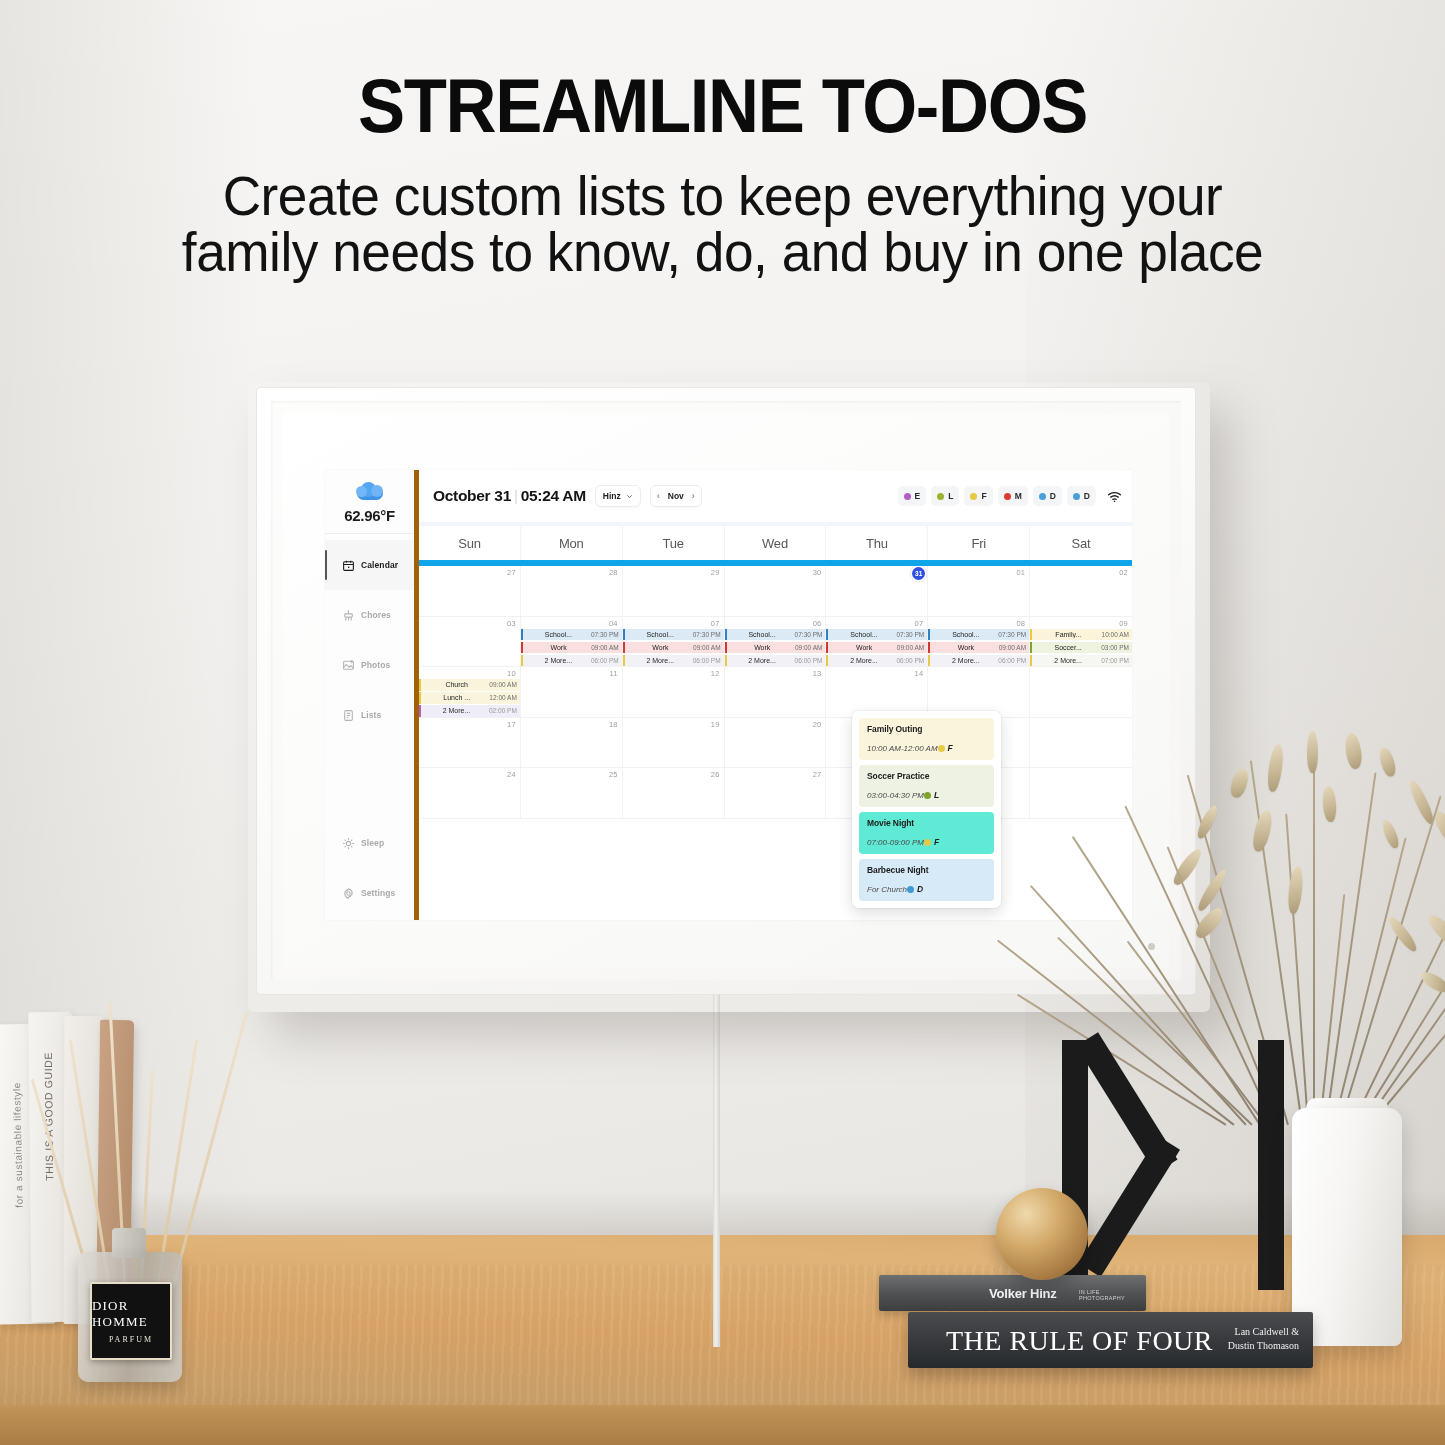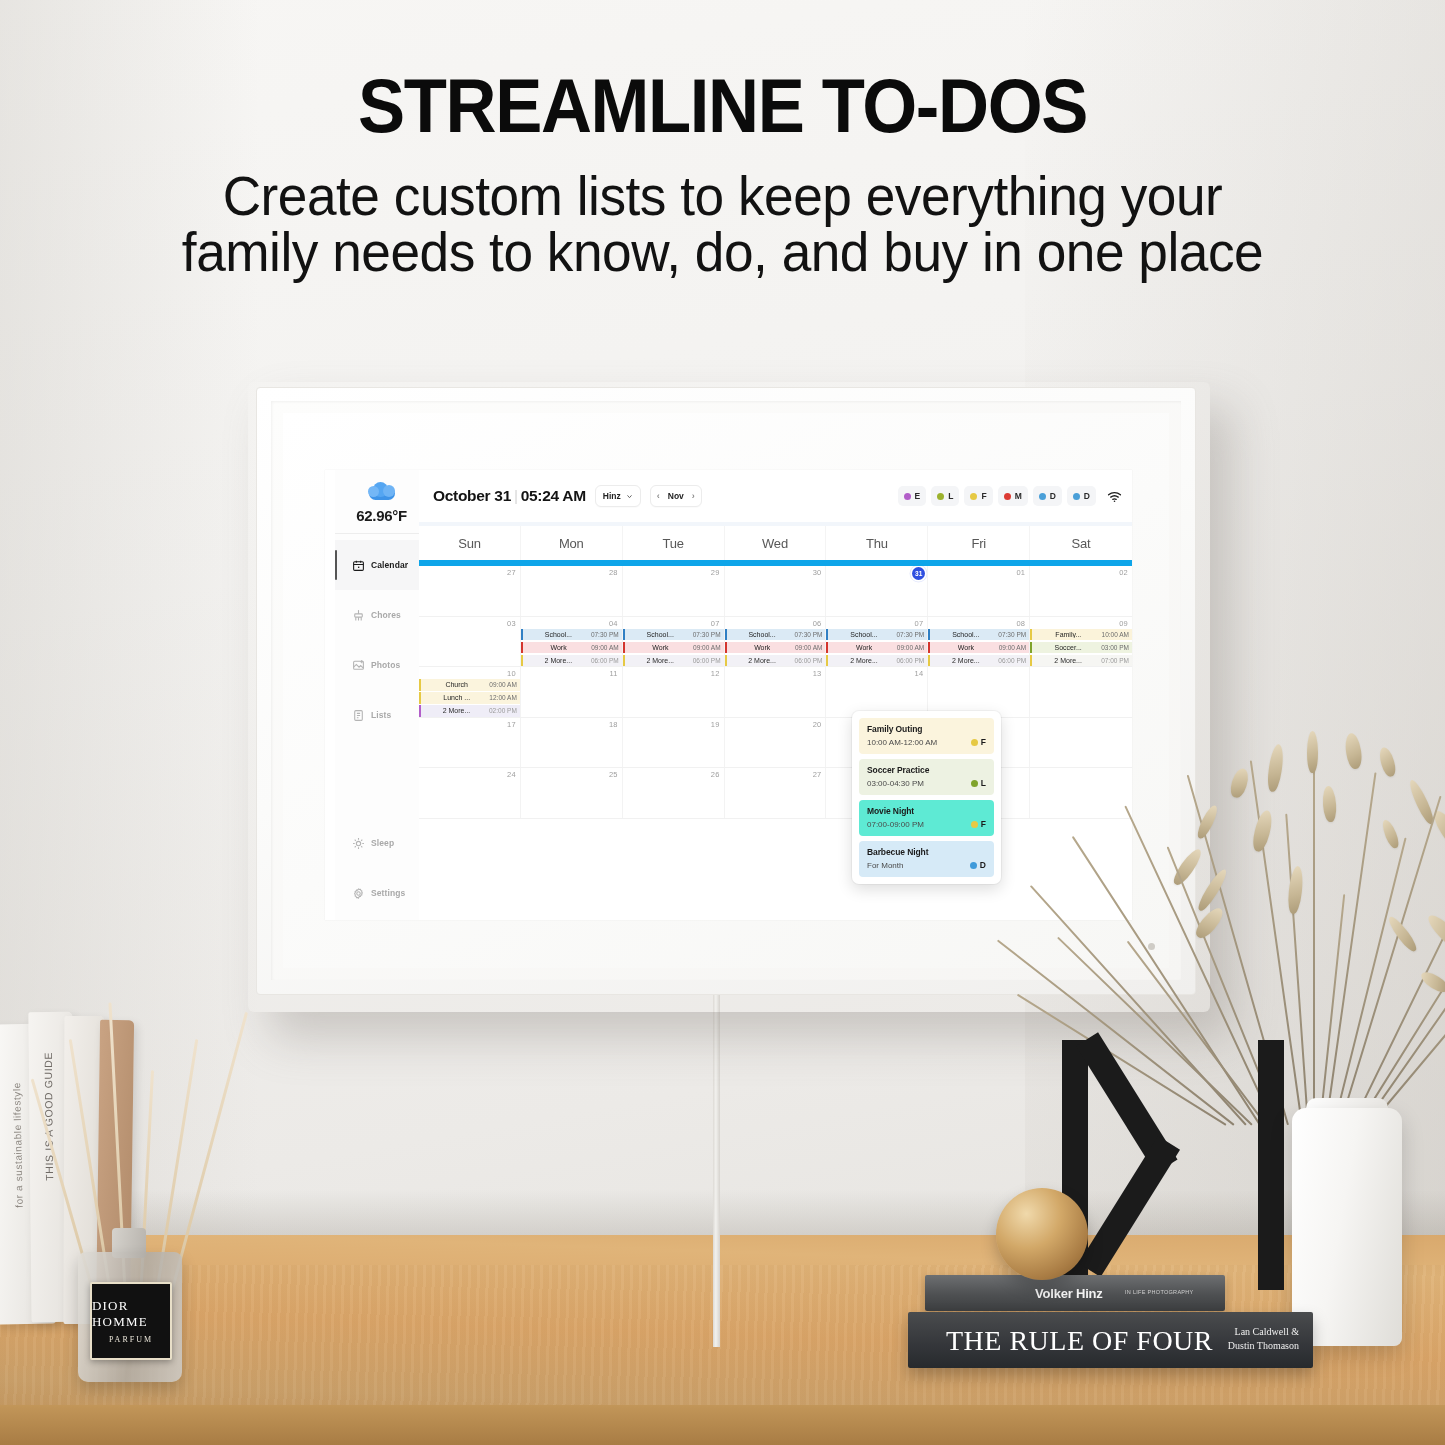--- a/index.html
+++ b/index.html
@@ -100,22 +100,22 @@
   .screen {
     position: absolute; left: 325px; top: 470px; width: 807px; height: 450px;
     background: #ffffff;
     overflow: hidden;
     font-family: "Liberation Sans", sans-serif;
     box-shadow: 0 0 1px rgba(0,0,0,.1);
   }
 
   
   .rail {
-    position:absolute; left:10px; top:0; width:94px; height:450px;
-    background:#fdfdfd; border-right:1px solid #a16207;
+    position:absolute; left:0; top:0; width:94px; height:450px;
+    background:#fdfdfd; border-right:5px solid #a16207;
   }
   .weather { padding-top:8px; text-align:center; }
   .cloud-ico { width:34px; height:22px; margin: 2px auto 0; position:relative; }
   .cloud-ico .c1{position:absolute;left:4px;top:7px;width:26px;height:13px;border-radius:8px;background:#3f94e8;}
   .cloud-ico .c2{position:absolute;left:8px;top:2px;width:15px;height:15px;border-radius:50%;background:#55a6f2;}
   .cloud-ico .c3{position:absolute;left:18px;top:5px;width:12px;height:12px;border-radius:50%;background:#6fb4f5;}
   .cloud-ico .c4{position:absolute;left:3px;top:6px;width:11px;height:11px;border-radius:50%;background:#74b7f6;}
   .temp { font-size:15px; font-weight:700; color:#1b1b1b; margin-top:5px; letter-spacing:-0.3px;}
   .rail-sep { height:1px; background:#ededed; margin:9px 0 0; }
 
@@ -212,21 +212,21 @@
     position:absolute; left:852px; top:711px; width:149px;
     background:#fff; border-radius:7px;
     box-shadow:0 5px 16px rgba(0,0,0,.14), 0 0 0 1px rgba(0,0,0,.04);
     padding:7px; z-index:20;
   }
   .pop-card {
     border-radius:4px; padding:6px 8px 7px; margin-bottom:5px; position:relative;
   }
   .pop-card:last-child{ margin-bottom:0; }
   .pop-title { font-size:8.5px; font-weight:600; color:#1b1b1b; letter-spacing:-0.1px; }
-  .pop-row { display:flex; align-items:center; justify-content:space-between; margin-top:3px; }
+  .pop-row { display:flex; align-items:center; justify-content:flex-start; margin-top:9px;font-style:italic; }
   .pop-time { font-size:8px; color:#4a4a4a; }
   .pop-owner { display:flex; align-items:center; gap:3px; font-size:8.5px; font-weight:600; color:#1b1b1b; }
 
   
   
   .book-l {
     position:absolute; border-radius:2px 5px 5px 2px;
   }
   .bk1{ left:-6px; top:1024px; width:60px; height:300px;
         background:linear-gradient(95deg,#fbfaf8,#eceae6 60%,#ddd9d3);
@@ -290,21 +290,21 @@
     position:absolute; bottom:0; left:50%; width:2px;
     background:linear-gradient(180deg,#b6a88c,#8e8370);
     transform-origin:bottom center; border-radius:2px;
   }
   .bunny{
     position:absolute; width:13px; height:34px; border-radius:50% 50% 45% 45%;
     background:linear-gradient(160deg,#e6d9bd,#c6b694 60%,#ab9a77);
     box-shadow:0 1px 2px rgba(0,0,0,.07);
   }
   .books-r{ position:absolute; }
-  .brt{ left:925px; top:1275px; width:300px; height:36px;
+  .brt{ left:879px; top:1275px; width:267px; height:36px;
          background:linear-gradient(180deg,#6d6f71,#4e5052 55%,#3c3e40);
          border-radius:2px; box-shadow:0 4px 10px rgba(0,0,0,.2); }
   .brb{ left:908px; top:1312px; width:405px; height:56px;
          background:linear-gradient(180deg,#4a4c4e,#34363a 60%,#272a2d);
          border-radius:2px; box-shadow:0 8px 16px rgba(0,0,0,.25); }
   .brt-txt{ position:absolute; left:110px; top:11px; color:#f2f2f2; font-size:13px; font-weight:700; letter-spacing:-0.2px;}
   .brt-sub{ position:absolute; left:200px; top:14px; color:#cfcfcf; font-size:5.5px; letter-spacing:.3px;}
   .brb-txt{ position:absolute; left:38px; top:13px; color:#fff; font-family:"Liberation Serif", serif; font-size:28px; letter-spacing:.5px;}
   .brb-auth{ position:absolute; right:14px; top:13px; color:#f0f0f0; font-family:"Liberation Serif", serif; font-size:10px; line-height:1.35; text-align:right;}
   .sphere{
@@ -745,21 +745,21 @@
         <div class="pop-time">07:00-09:00 PM</div>
         <div class="pop-owner">
           <span class="mdot" style="background: rgb(230, 201, 68);"></span>
           <span>F</span>
         </div>
       </div>
     </div>
     <div class="pop-card" style="background: rgb(214, 234, 247);">
       <div class="pop-title">Barbecue Night</div>
       <div class="pop-row">
-        <div class="pop-time">For Month</div>
+        <div class="pop-time">For Church</div>
         <div class="pop-owner">
           <span class="mdot" style="background: rgb(63, 154, 218);"></span>
           <span>D</span>
         </div>
       </div>
     </div>
   </div>
 
 <div class="book-l bk1">
   <span class="bk-txt">for a sustainable lifestyle</span>

